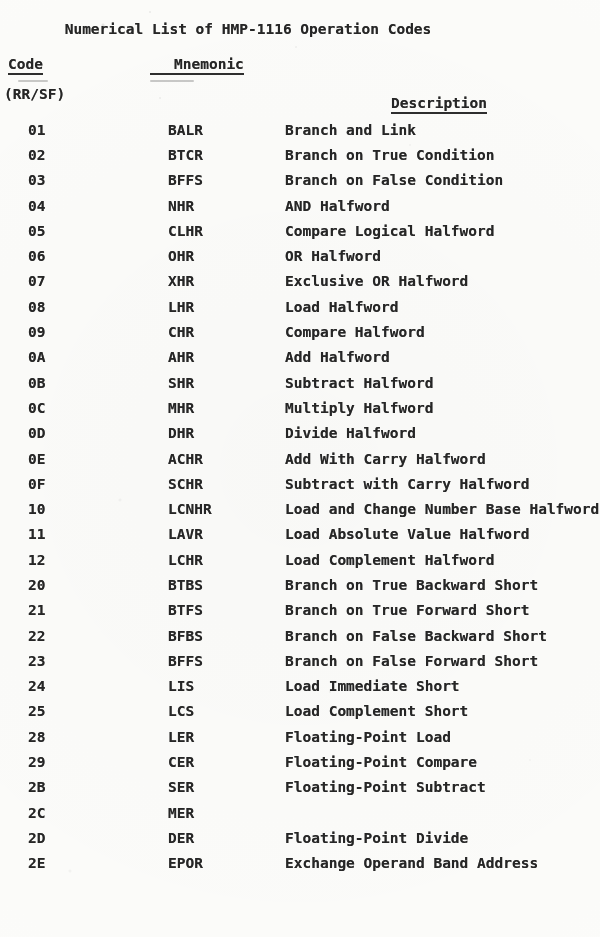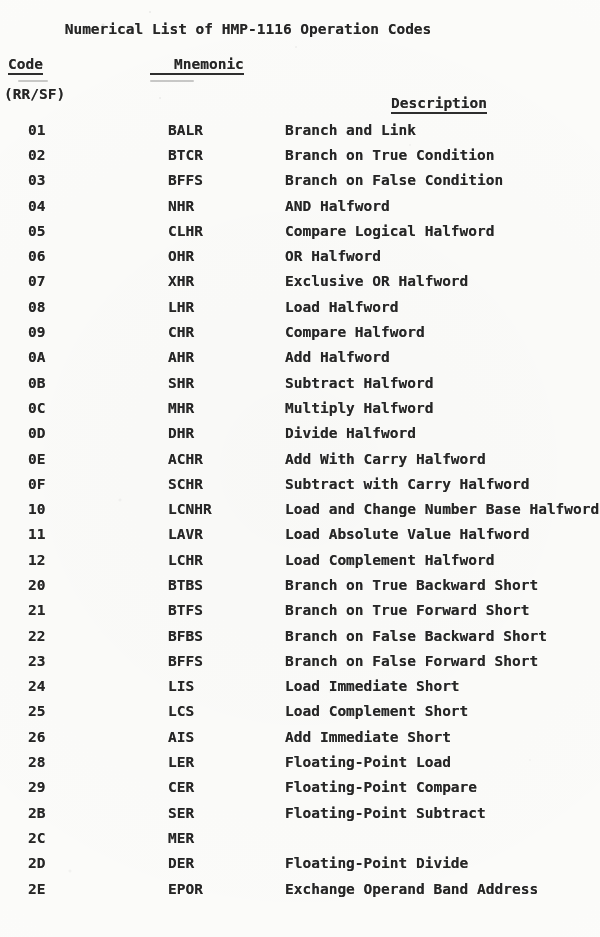--- a/index.html
+++ b/index.html
@@ -251,25 +251,20 @@
     <span class="cell c-mnemonic">LIS</span>
     <span class="cell c-description">Load Immediate Short</span>
   </div>
 
   <div class="op-row">
     <span class="cell c-code">25</span>
     <span class="cell c-mnemonic">LCS</span>
     <span class="cell c-description">Load Complement Short</span>
   </div>
 
-  <div class="op-row">
-    <span class="cell c-code">26</span>
-    <span class="cell c-mnemonic">AIS</span>
-    <span class="cell c-description">Add Immediate Short</span>
-  </div>
 
 
   <div class="op-row">
     <span class="cell c-code">28</span>
     <span class="cell c-mnemonic">LER</span>
     <span class="cell c-description">Floating-Point Load</span>
   </div>
 
   <div class="op-row">
     <span class="cell c-code">29</span>

